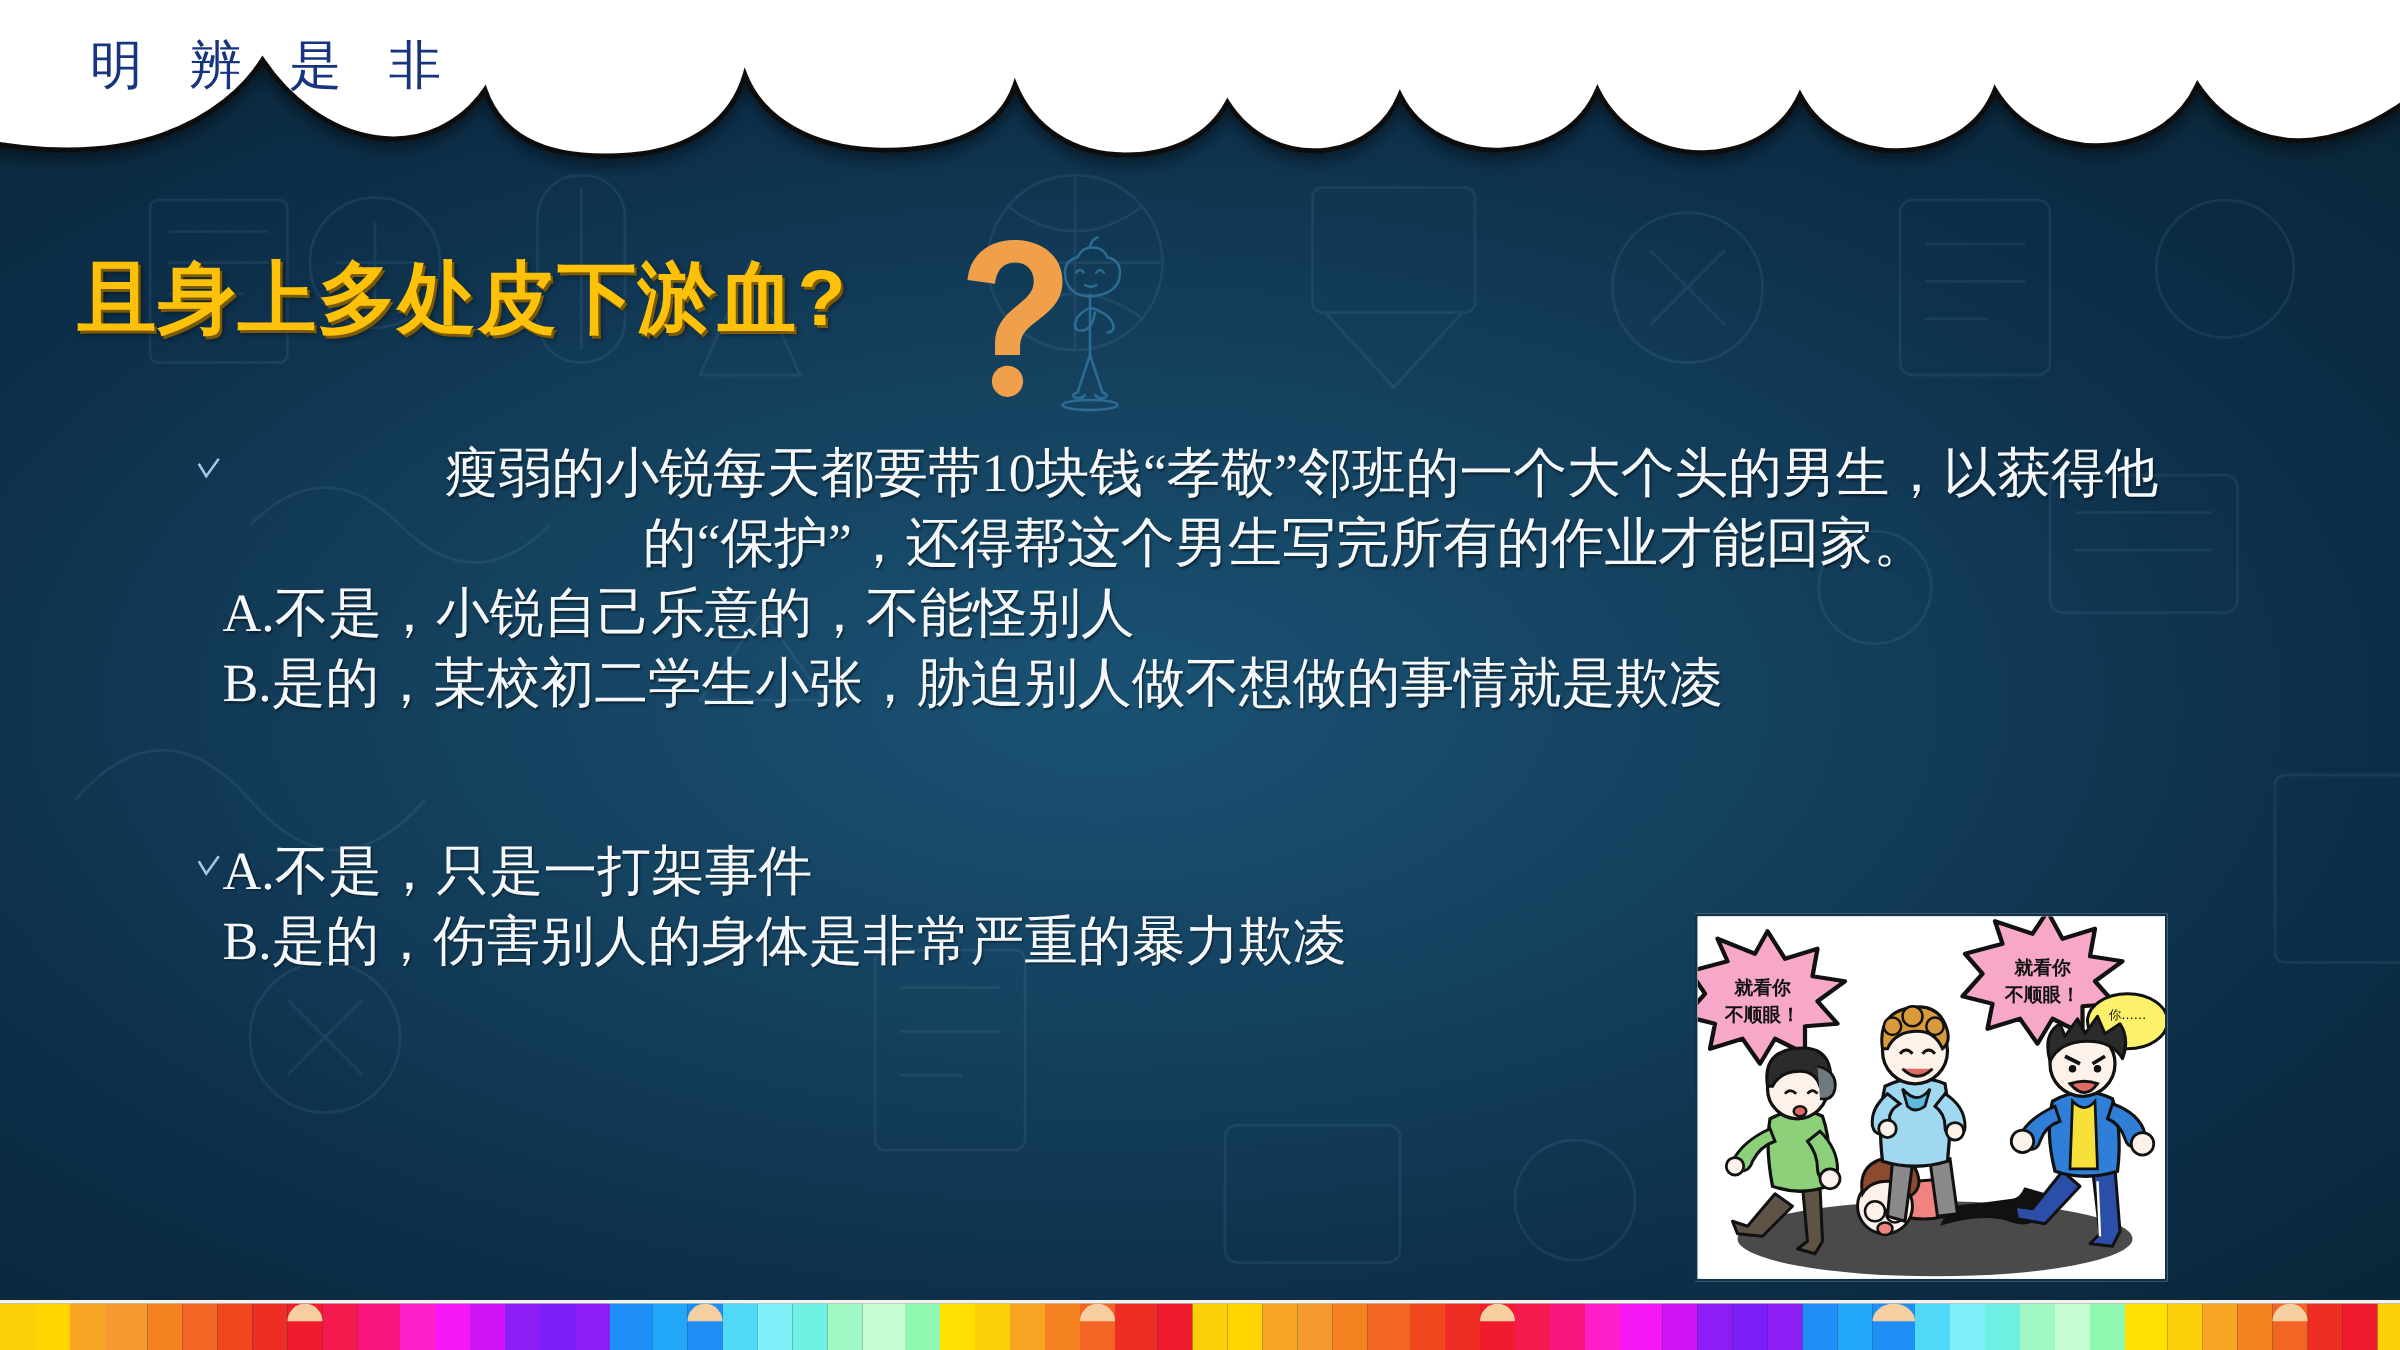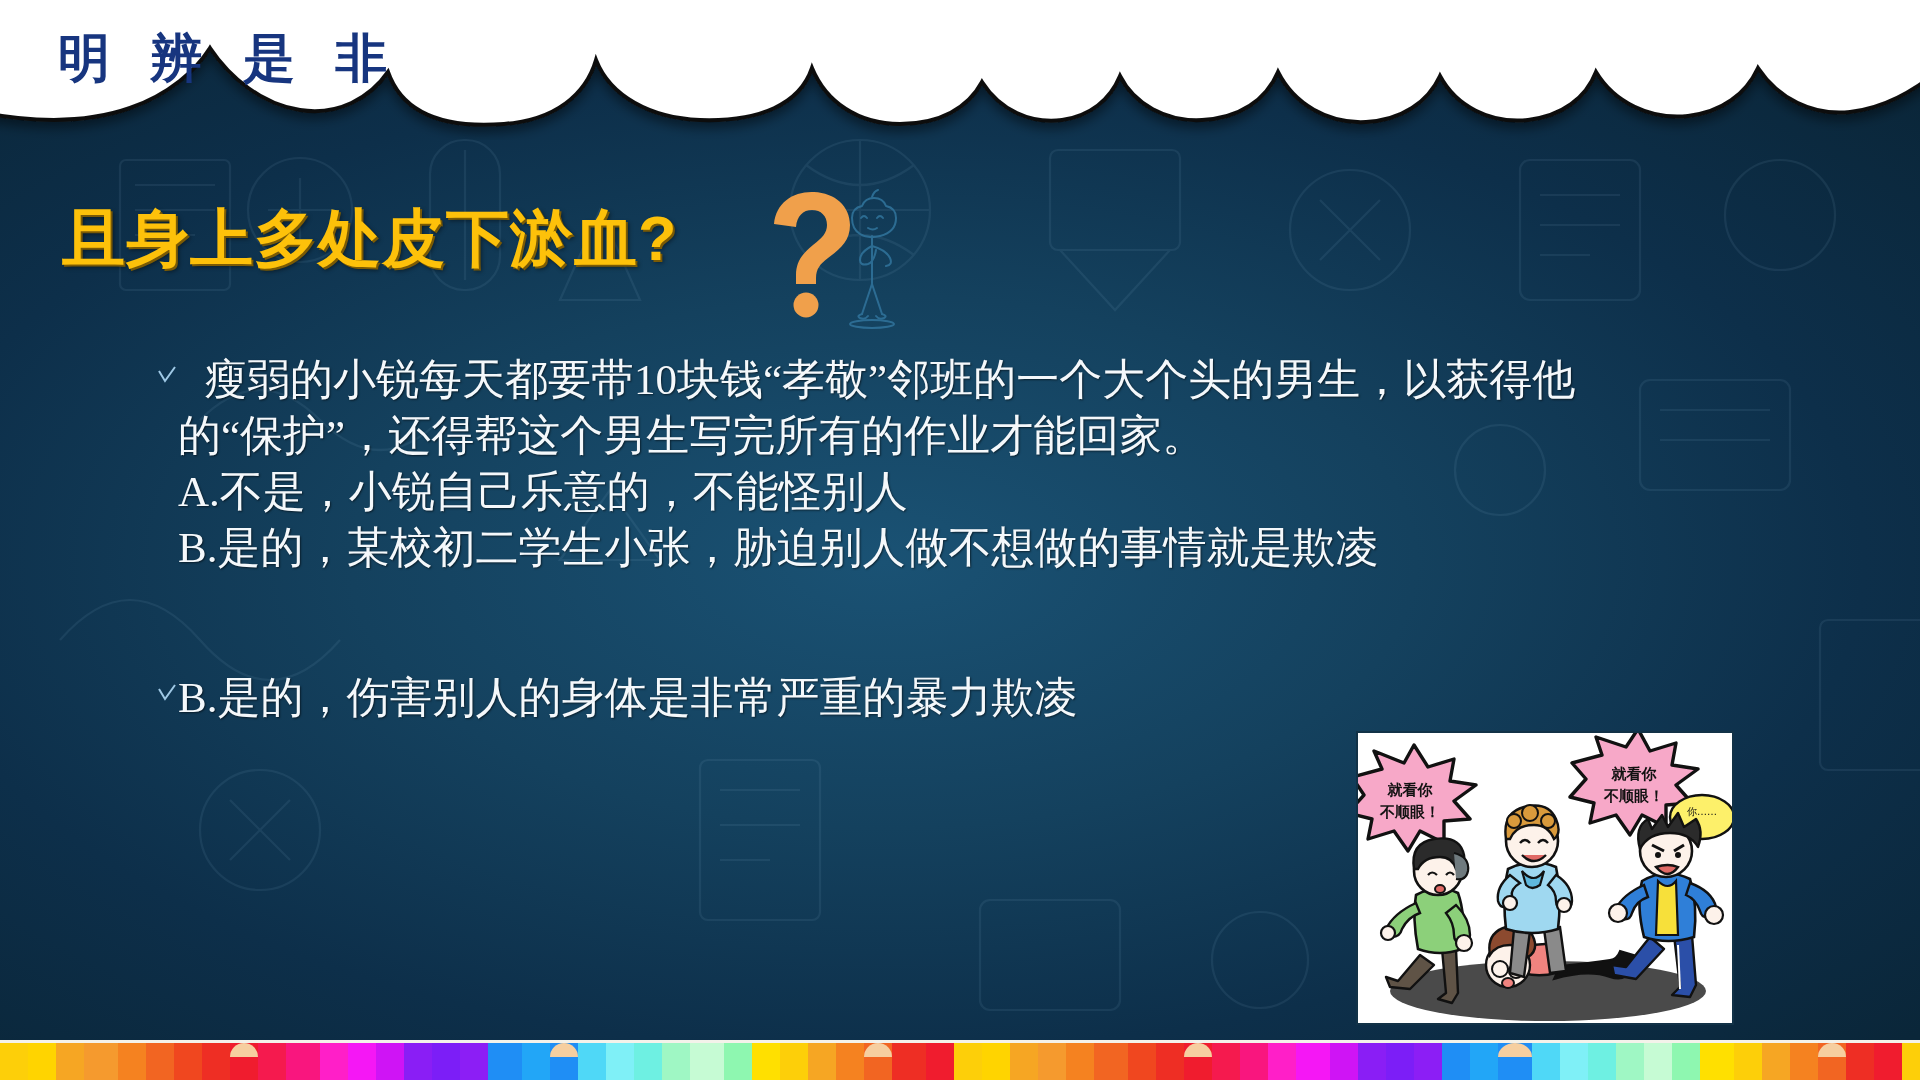--- a/index.html
+++ b/index.html
@@ -20,24 +20,24 @@
   }
   
   #doodles{ position:absolute; inset:0; opacity:.085; }
 
   
   #cloud-banner{
     position:absolute; left:0; top:0; width:1920px; height:140px;
     z-index:6; pointer-events:none;
   }
   #banner-title{
-    position:absolute; left:58px; top:24px;
+    position:absolute; left:72px; top:24px;
     z-index:8;
     font-family:"Liberation Sans","DejaVu Sans",sans-serif;
-    font-size:52px; font-weight:bold;
+    font-size:42px; font-weight:normal;
     letter-spacing:13px;
     color:#17357f;
     white-space:nowrap;
   }
 
   
   #main-title{
     position:absolute; left:62px; top:196px;
     font-family:"Liberation Sans","DejaVu Sans",sans-serif;
     font-size:63px; font-weight:bold;
@@ -56,20 +56,21 @@
   #block-1{ top:352px; width:1700px; }
   #block-2{ top:670px; width:1700px; }
 
   .qline{
     color:#f4f8fb;
     font-size:43px;
     line-height:56px;
     letter-spacing:0px;
     text-shadow:1px 1px 2px rgba(0,0,0,.55);
     white-space:nowrap;
+    text-align:center;
   }
   .bullet-para{
     position:relative;
     padding-left:0px;
     text-indent:26px;
   }
   .tick{
     position:absolute; left:-22px; top:12px; width:22px; height:22px;
     color:#9fc9e6;
   }
@@ -219,20 +220,21 @@
     <div class="opt">A.不是，小锐自己乐意的，不能怪别人</div>
     <div class="opt">B.是的，某校初二学生小张，胁迫别人做不想做的事情就是欺凌</div>
   </div>
 
   <div class="block" id="block-2">
     <div class="qline bullet-para">
       <svg class="tick" viewBox="0 0 22 22">
         <path d="M3 7 L9 17 L19 3" fill="none" stroke="#9fc9e6" stroke-width="2"></path>
       </svg>
     </div>
+    <div class="opt">A.不是，只是一打架事件</div>
     <div class="opt">B.是的，伤害别人的身体是非常严重的暴力欺凌</div>
   </div>
 
   <div id="cartoon">
     <svg viewBox="0 0 378 294" width="378" height="294">
       <rect x="0" y="0" width="378" height="294" fill="#ffffff"></rect>
 
       <ellipse cx="190" cy="258" rx="158" ry="30" fill="#4a4a4a"></ellipse>
 
       <g>

